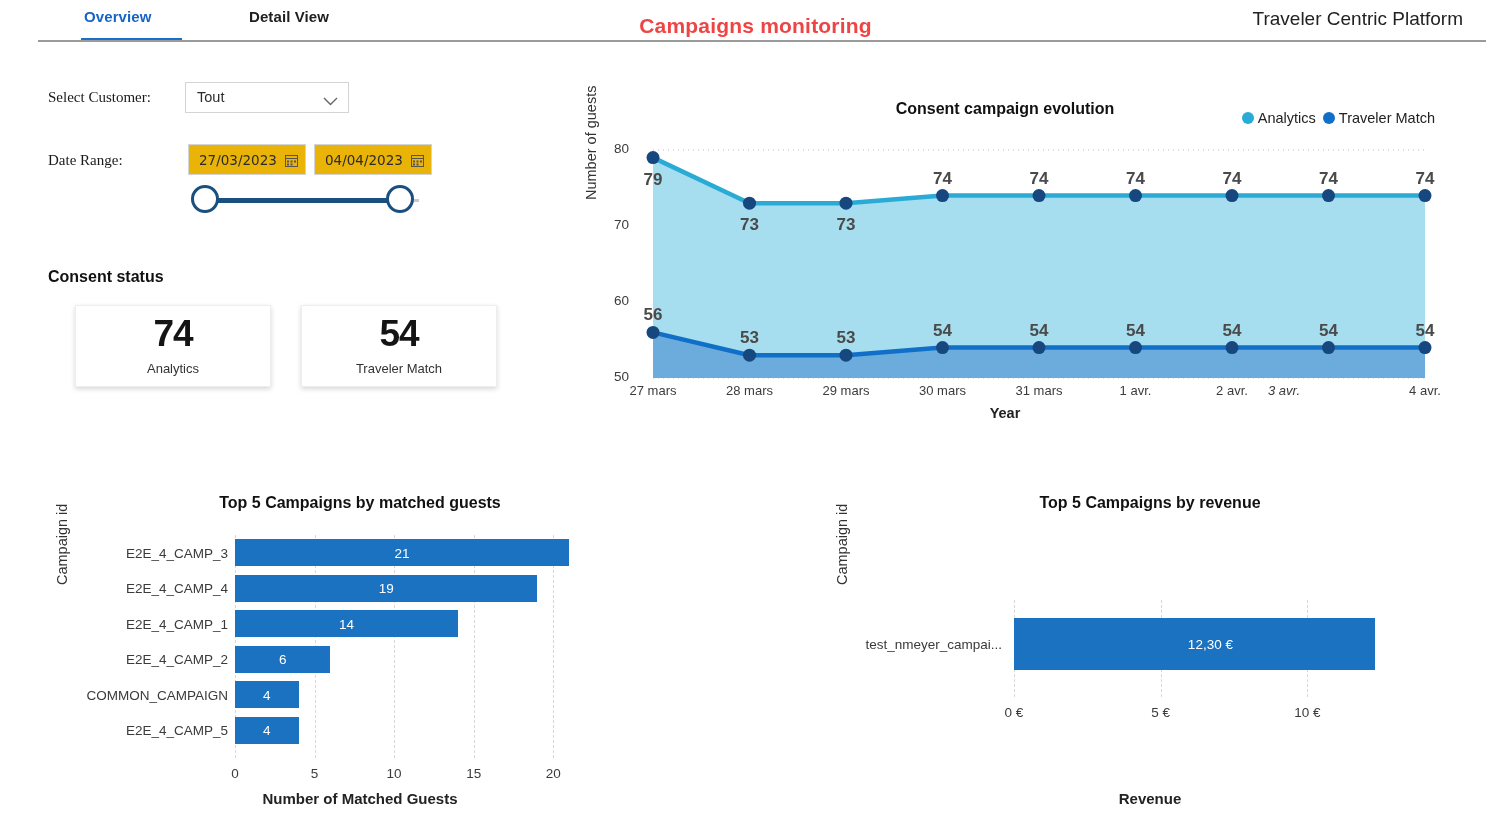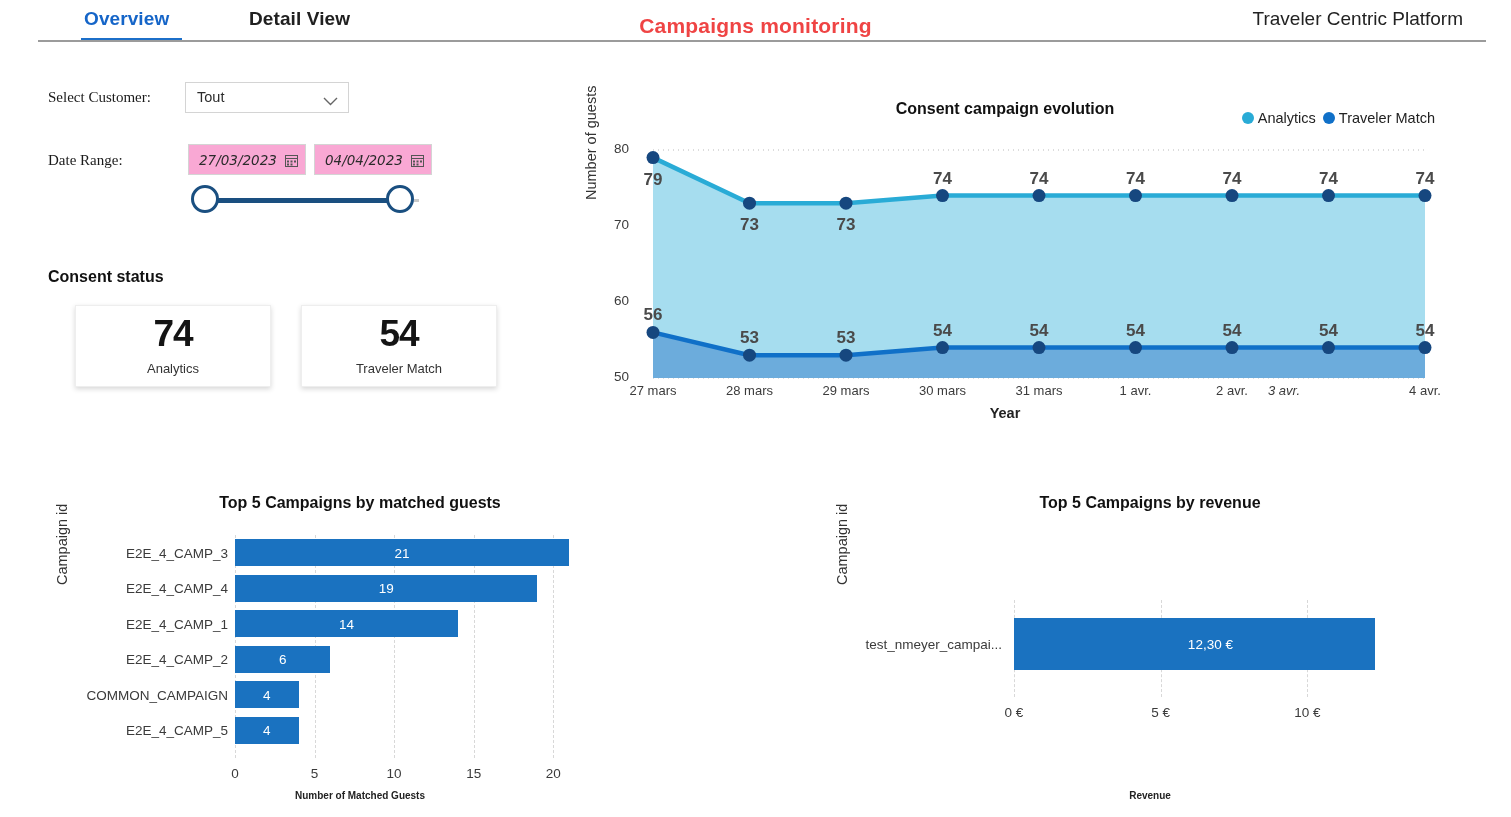--- a/index.html
+++ b/index.html
@@ -10,21 +10,21 @@
   }
 
   
   #header{
     position:absolute;left:0;top:0;width:1511px;height:42px;
   }
   #header-rule{
     position:absolute;left:38px;top:40px;width:1448px;height:2px;background:#9b9b9b;
   }
   .tab{
-    position:absolute;top:8px;font-size:19px;font-weight:bold;
+    position:absolute;top:8px;font-size:15px;font-weight:bold;
     letter-spacing:.1px;cursor:pointer;
   }
   .tab.active{color:#1565c8;}
   .tab.inactive{color:#202020;}
   #tab-overview{left:84px;}
   #tab-detail{left:249px;}
   #tab-active-underline{
     position:absolute;left:81px;top:38px;width:101px;height:4px;background:#1c6fc9;
   }
   #app-title{
@@ -48,21 +48,21 @@
   }
   #customer-select .val{
     position:absolute;left:11px;top:6px;font-size:14.5px;color:#2b2b2b;
   }
   #customer-select .chev{
     position:absolute;right:10px;top:9px;width:15px;height:9px;
   }
 
   .date-box{
     position:absolute;top:144px;width:118px;height:31px;
-    border:1px solid #d4d4d4;background:#f9a8d4;box-sizing:border-box;cursor:text;font-style:italic;
+    border:1px solid #d4d4d4;background:#eab308;box-sizing:border-box;cursor:text;
   }
   #date-from{left:188px;}
   #date-to{left:314px;}
   .date-box .dval{
     position:absolute;left:10px;top:7px;font-size:13.5px;color:#2b2b2b;
     font-family:"DejaVu Sans",sans-serif;
   }
   .cal-ico{position:absolute;right:7px;top:8px;width:13px;height:13px;}
 
   #slider{position:absolute;left:186px;top:185px;width:233px;height:32px;}
@@ -136,21 +136,21 @@
   .bc-title{
     position:absolute;left:0;top:4px;width:100%;text-align:center;
     font-size:16px;font-weight:bold;color:#111;
   }
   .bc-ytitle{
     position:absolute;font-size:14.5px;color:#333;white-space:nowrap;
     transform:rotate(-90deg);transform-origin:left top;
   }
   .bc-xtitle{
     position:absolute;left:0;width:100%;text-align:center;
-    font-size:10px;color:#222;font-weight:bold;
+    font-size:15px;color:#222;font-weight:bold;
   }
   .bc-catlabel{
     position:absolute;font-size:13.5px;color:#3b3b3b;text-align:right;
     transform:translateY(-50%);white-space:nowrap;
   }
   .bc-bar{position:absolute;background:#1a72c0;}
   .bc-barval{
     position:absolute;font-size:13.5px;color:#fff;text-align:center;
     transform:translate(-50%,-50%);white-space:nowrap;
   }

